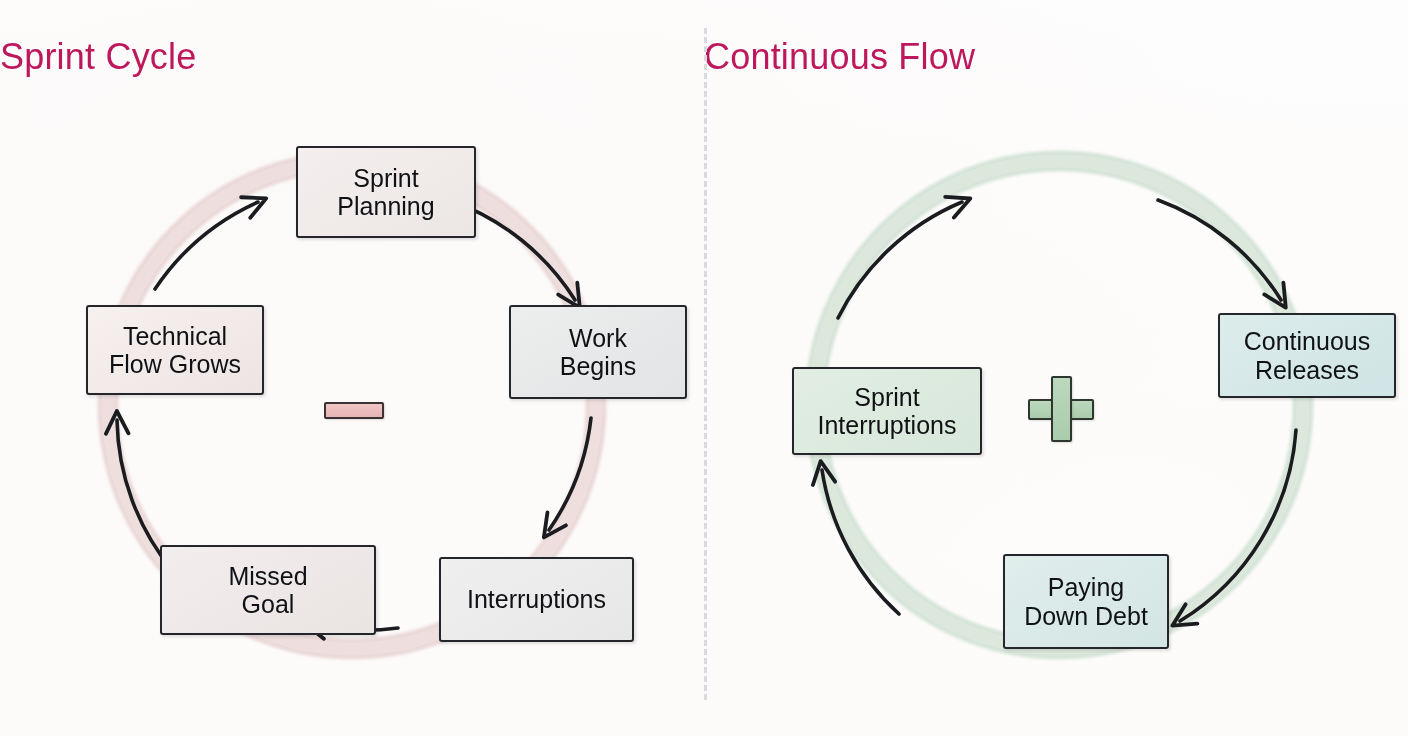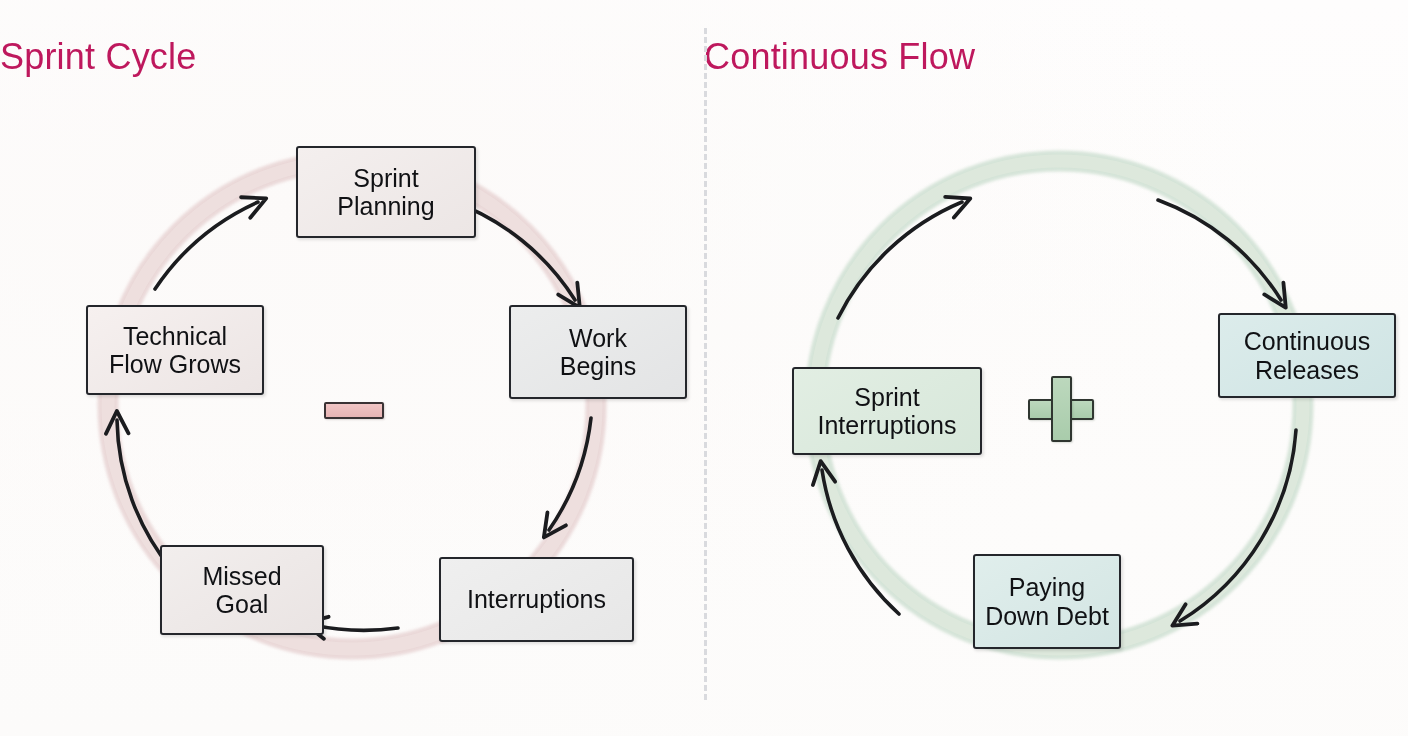--- a/index.html
+++ b/index.html
@@ -187,21 +187,21 @@
       <span>Begins</span>
     </div>
   </div>
 
   <div class="node n-grey2" style="left:405px; top:557px; width:195px; height:85px;">
     <div>
       <span>Interruptions</span>
     </div>
   </div>
 
-  <div class="node n-warm2" style="left:126px; top:545px; width:164px; height:90px;">
+  <div class="node n-warm2" style="left:126px; top:545px; width:216px; height:90px;">
     <div>
       <span>Missed</span>
       <span>Goal</span>
     </div>
   </div>
 
   <div class="node n-warm3" style="left:52px; top:305px; width:178px; height:90px;">
     <div>
       <span>Technical</span>
       <span>Flow Grows</span>
@@ -209,21 +209,21 @@
   </div>
 
 
   <div class="node n-cyan" style="left:1184px; top:313px; width:178px; height:85px;">
     <div>
       <span>Continuous</span>
       <span>Releases</span>
     </div>
   </div>
 
-  <div class="node n-cyan2" style="left:939px; top:554px; width:148px; height:95px;justify-content:center;">
+  <div class="node n-cyan2" style="left:969px; top:554px; width:166px; height:95px;justify-content:center;">
     <div>
       <span>Paying</span>
       <span>Down Debt</span>
     </div>
   </div>
 
   <div class="node n-green2" style="left:758px; top:367px; width:190px; height:88px;">
     <div>
       <span>Sprint</span>
       <span>Interruptions</span>

